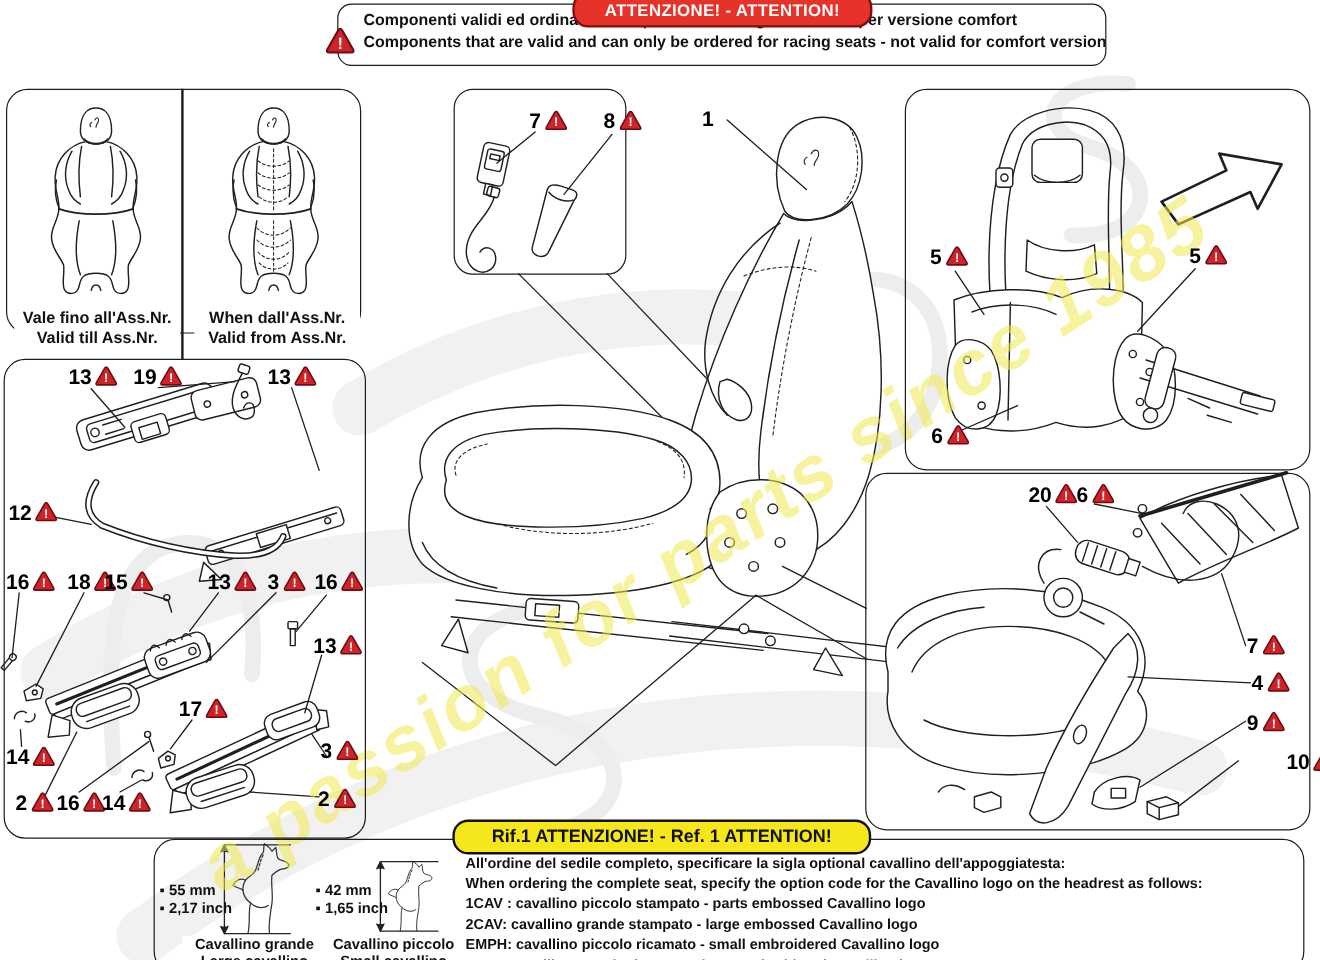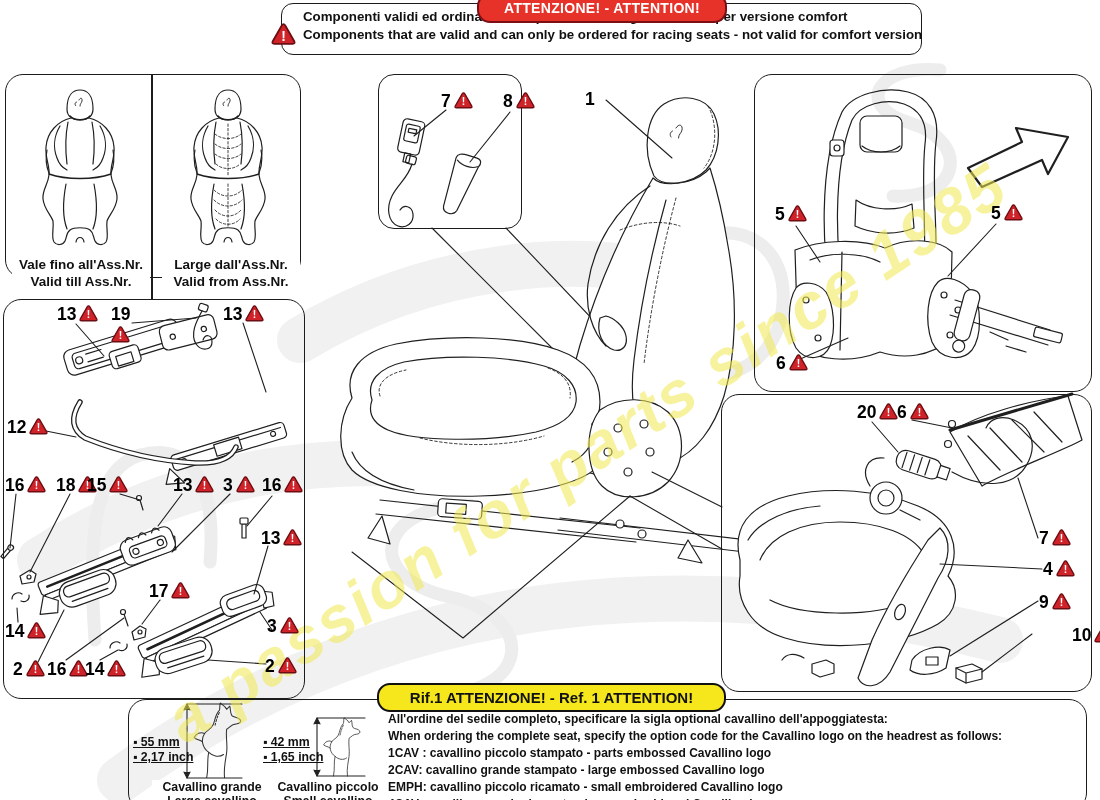--- a/index.html
+++ b/index.html
@@ -17,21 +17,21 @@
   .pill{
     position:absolute;z-index:7;display:flex;align-items:center;justify-content:center;
     font-weight:bold;border-radius:13px;white-space:nowrap;
   }
   .pill.red{background:#e63229;border:2.2px solid #7d0f14;color:#fff;font-size:14px;letter-spacing:.3px;}
   .pill.yellow{background:#f6e71d;border:2px solid #111;color:#111;font-size:15px;}
   .txt{position:absolute;font-weight:bold;z-index:6;white-space:nowrap;}
   .banner-line{font-size:13.3px;}
   .validity-label{font-size:13.5px;text-align:center;background:#fff;line-height:17px;padding:0 3px;}
   .ref1-line{font-size:12px;}
-  .size-label{font-size:12.3px;line-height:15px;text-decoration:underline;}
+  .size-label{font-size:12.3px;line-height:15px;}
   .caption{font-size:12.3px;text-align:center;line-height:14px;background:#fff;}
   .callout{
     position:absolute;display:flex;align-items:flex-start;gap:3px;z-index:8;
     font-weight:bold;font-size:17.5px;line-height:18px;color:#000;
   }
   .divider{position:absolute;width:1.5px;background:#1c1c1c;z-index:5;}
   .tri-wrap{display:inline-block;}
 </style>
 </head>
 <body>
@@ -366,21 +366,21 @@
   <text x="10" y="14" text-anchor="middle" font-size="11" font-weight="bold" fill="#fff" font-family="Liberation Sans, sans-serif">!</text>
     </svg></span>
 <div class="txt banner-line" style="left:303px;top:9px">Componenti validi ed ordinabili solo per sedili racing - non validi per versione comfort</div>
 <div class="txt banner-line" style="left:303px;top:27px">Components that are valid and can only be ordered for racing seats - not valid for comfort version</div>
 
 <div class="txt validity-label" style="left:12px;top:256px;width:132px">
   <div>Vale fino all'Ass.Nr.</div>
   <div>Valid till Ass.Nr.</div>
 </div>
 <div class="txt validity-label" style="left:162px;top:256px;width:132px">
-  <div>Large dall'Ass.Nr.</div>
+  <div>When dall'Ass.Nr.</div>
   <div>Valid from Ass.Nr.</div>
 </div>
 
 <div class="pill yellow" style="left:377px;top:683px;width:345px;height:25px">
   <span>Rif.1 ATTENZIONE! - Ref. 1 ATTENTION!</span>
 </div>
 <div class="txt ref1-line" style="left:388px;top:712px">All'ordine del sedile completo, specificare la sigla optional cavallino dell'appoggiatesta:</div>
 <div class="txt ref1-line" style="left:388px;top:729px">When ordering the complete seat, specify the option code for the Cavallino logo on the headrest as follows:</div>
 <div class="txt ref1-line" style="left:388px;top:746px">1CAV : cavallino piccolo stampato - parts embossed Cavallino logo</div>
 <div class="txt ref1-line" style="left:388px;top:763px">2CAV: cavallino grande stampato - large embossed Cavallino logo</div>
@@ -422,21 +422,21 @@
   <text x="10" y="14" text-anchor="middle" font-size="11" font-weight="bold" fill="#fff" font-family="Liberation Sans, sans-serif">!</text>
         </svg></span>
     </div>
     <div class="callout" style="left: 57px; top: 305px;">
       <span>13</span>
       <span class="tri-wrap"><svg width="19" height="17.1" viewBox="0 0 20 18">
   <path d="M8.6,2 L1.4,14.6 Q0.4,16.6 2.6,16.6 L17.4,16.6 Q19.6,16.6 18.6,14.6 L11.4,2 Q10,-0.3 8.6,2 Z" fill="#cf2329" stroke="#6b0d12" stroke-width="1.4"></path>
   <text x="10" y="14" text-anchor="middle" font-size="11" font-weight="bold" fill="#fff" font-family="Liberation Sans, sans-serif">!</text>
         </svg></span>
     </div>
-    <div class="callout" style="left: 111px; top: 305px; flex-direction: column;">
+    <div class="callout" style="left: 111px; top: 305px;">
       <span>19</span>
       <span class="tri-wrap"><svg width="19" height="17.1" viewBox="0 0 20 18">
   <path d="M8.6,2 L1.4,14.6 Q0.4,16.6 2.6,16.6 L17.4,16.6 Q19.6,16.6 18.6,14.6 L11.4,2 Q10,-0.3 8.6,2 Z" fill="#cf2329" stroke="#6b0d12" stroke-width="1.4"></path>
   <text x="10" y="14" text-anchor="middle" font-size="11" font-weight="bold" fill="#fff" font-family="Liberation Sans, sans-serif">!</text>
         </svg></span>
     </div>
     <div class="callout" style="left: 223px; top: 305px;">
       <span>13</span>
       <span class="tri-wrap"><svg width="19" height="17.1" viewBox="0 0 20 18">
   <path d="M8.6,2 L1.4,14.6 Q0.4,16.6 2.6,16.6 L17.4,16.6 Q19.6,16.6 18.6,14.6 L11.4,2 Q10,-0.3 8.6,2 Z" fill="#cf2329" stroke="#6b0d12" stroke-width="1.4"></path>

